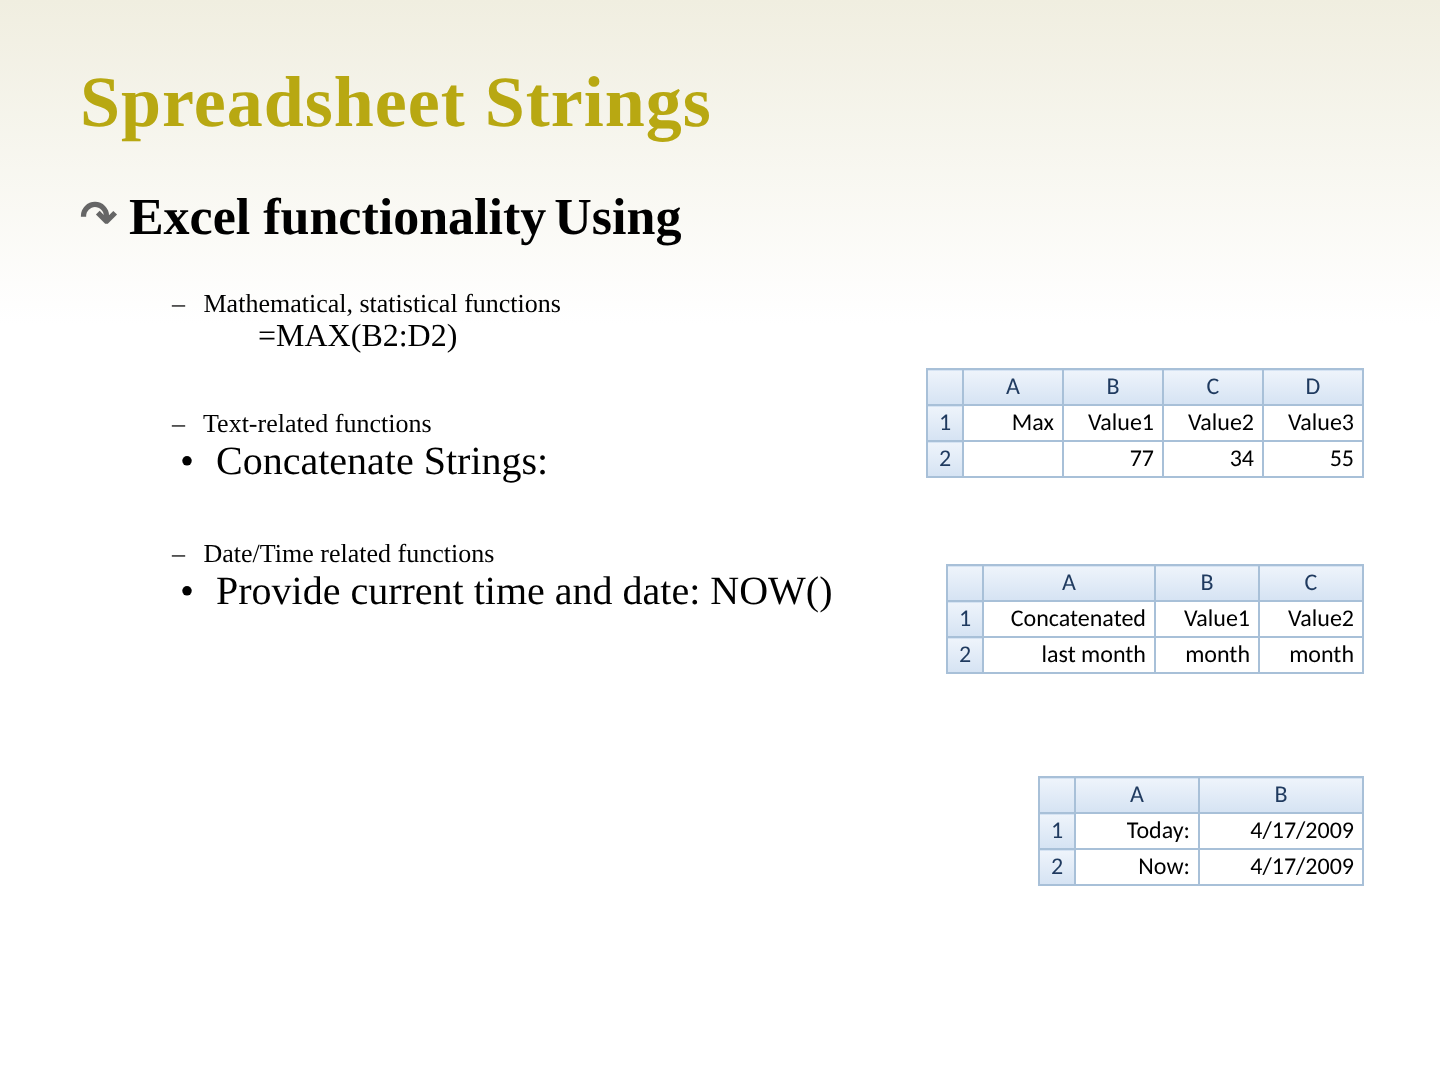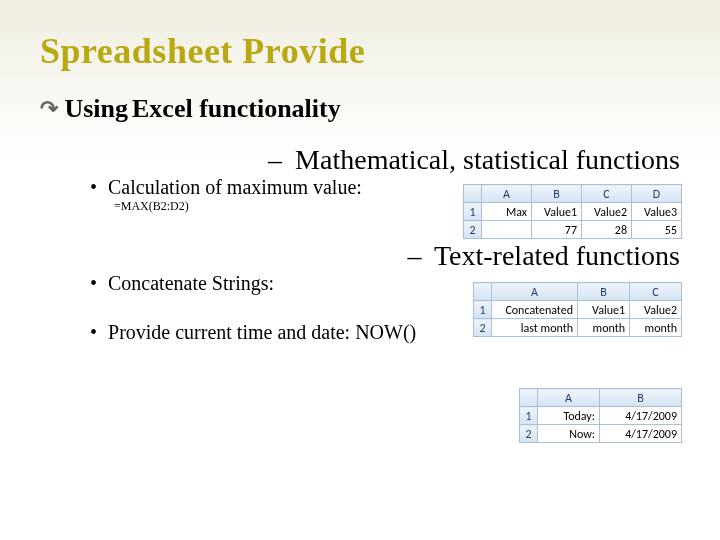--- a/index.html
+++ b/index.html
@@ -32,32 +32,31 @@
     font-size: 22px;
     color: #666;
     margin-right: 2px;
   }
   .block {
     position: relative;
     margin-left: 46px;
     margin-bottom: 26px;
   }
   .dash-line {
-    font-size: 28px;
-    text-align: right;
+    font-size: 13px;
   }
   .dash-line .dash { margin-left: 0; margin-right: 6px; }
   .dot-line {
     font-size: 20px;
     margin-left: 4px;
   }
   .dot-line .dot { margin-right: 6px; }
   .formula {
-    font-size: 12px;
-    margin-left: 28px;
+    font-size: 16px;
+    margin-left: 43px;
   }
 
   
   .excel-tbl {
     position: absolute;
     border-collapse: collapse;
     font-family: Calibri, Arial, sans-serif;
     font-size: 12px;
     background: #fff;
   }
@@ -98,52 +97,52 @@
 
   #tbl3 { top: 388px; right: 38px; }
   #tbl3 .cA { width: 62px; }
   #tbl3 .cB { width: 82px; }
 </style>
 </head>
 <body>
 
 <div class="slide">
 
-  <div class="title">Spreadsheet Provide</div>
+  <div class="title">Spreadsheet Strings</div>
 
   <div class="subtitle">
     <span class="sub-arrow">↷</span>
+    <span> Excel functionality</span>
     <span>Using</span>
-    <span> Excel functionality</span>
   </div>
 
   <div class="block">
     <div class="dash-line">
       <span class="dash">–</span>
       <span>Mathematical, statistical functions</span>
     </div>
-    <div class="dot-line">
-      <span class="dot">•</span>
-      <span>Calculation of maximum value:</span>
-    </div>
     <div class="formula">=MAX(B2:D2)</div>
   </div>
 
   <div class="block">
     <div class="dash-line">
       <span class="dash">–</span>
       <span>Text-related functions</span>
     </div>
     <div class="dot-line">
       <span class="dot">•</span>
       <span>Concatenate Strings:</span>
     </div>
   </div>
 
   <div class="block">
+    <div class="dash-line">
+      <span class="dash">–</span>
+      <span>Date/Time related functions</span>
+    </div>
     <div class="dot-line">
       <span class="dot">•</span>
       <span>Provide current time and date: NOW()</span>
     </div>
   </div>
 
 </div>
 
 <table id="tbl1" class="excel-tbl">
   <tbody>
@@ -158,21 +157,21 @@
     <td class="rowhdr">1</td>
     <td>Max</td>
     <td>Value1</td>
     <td>Value2</td>
     <td>Value3</td>
   </tr>
   <tr>
     <td class="rowhdr">2</td>
     <td></td>
     <td class="num">77</td>
-    <td class="num">28</td>
+    <td class="num">34</td>
     <td class="num">55</td>
   </tr>
 </tbody>
   </table>
 
 <table id="tbl2" class="excel-tbl">
   <tbody>
       <tr>
     <th class="corner"></th>
     <th class="cA">A</th>

